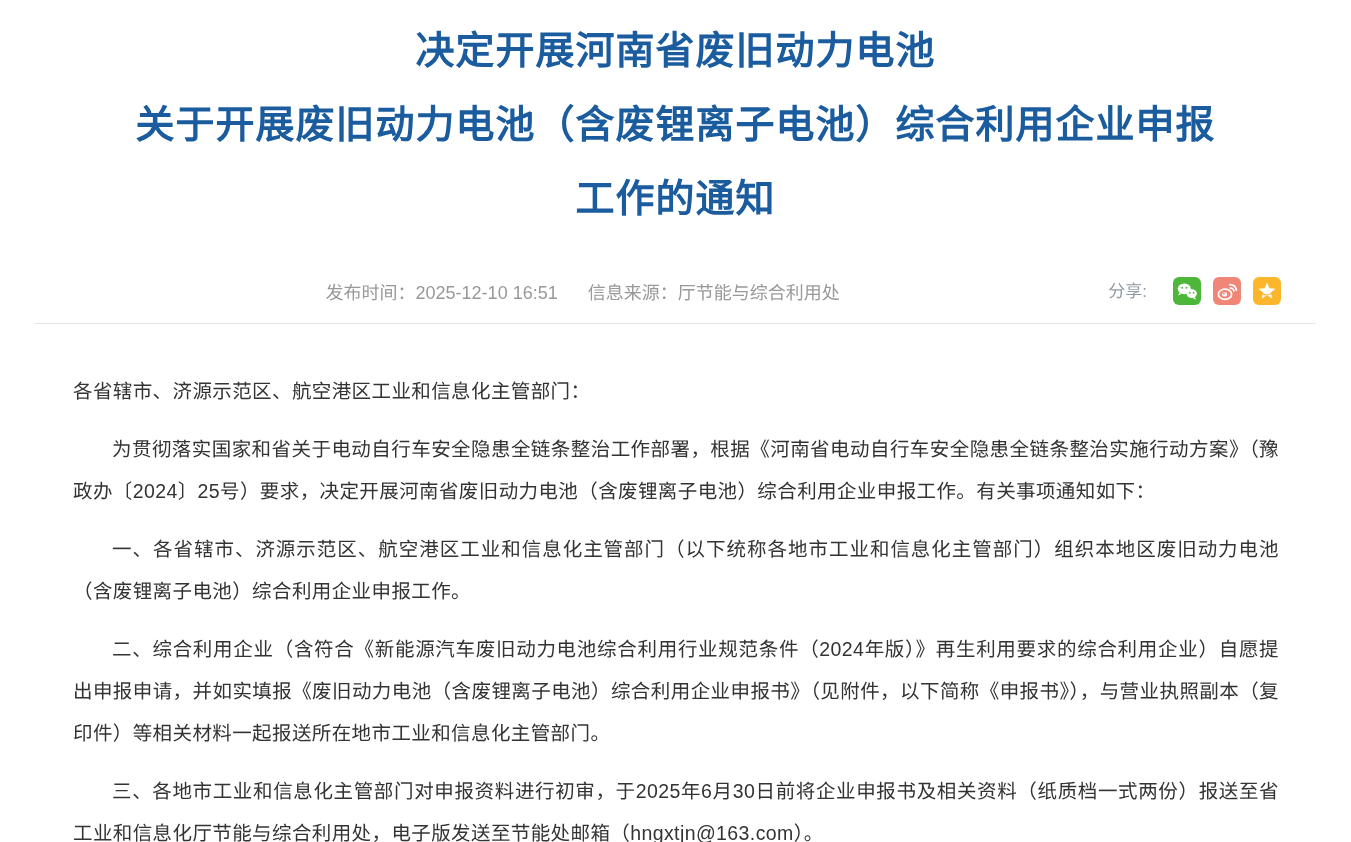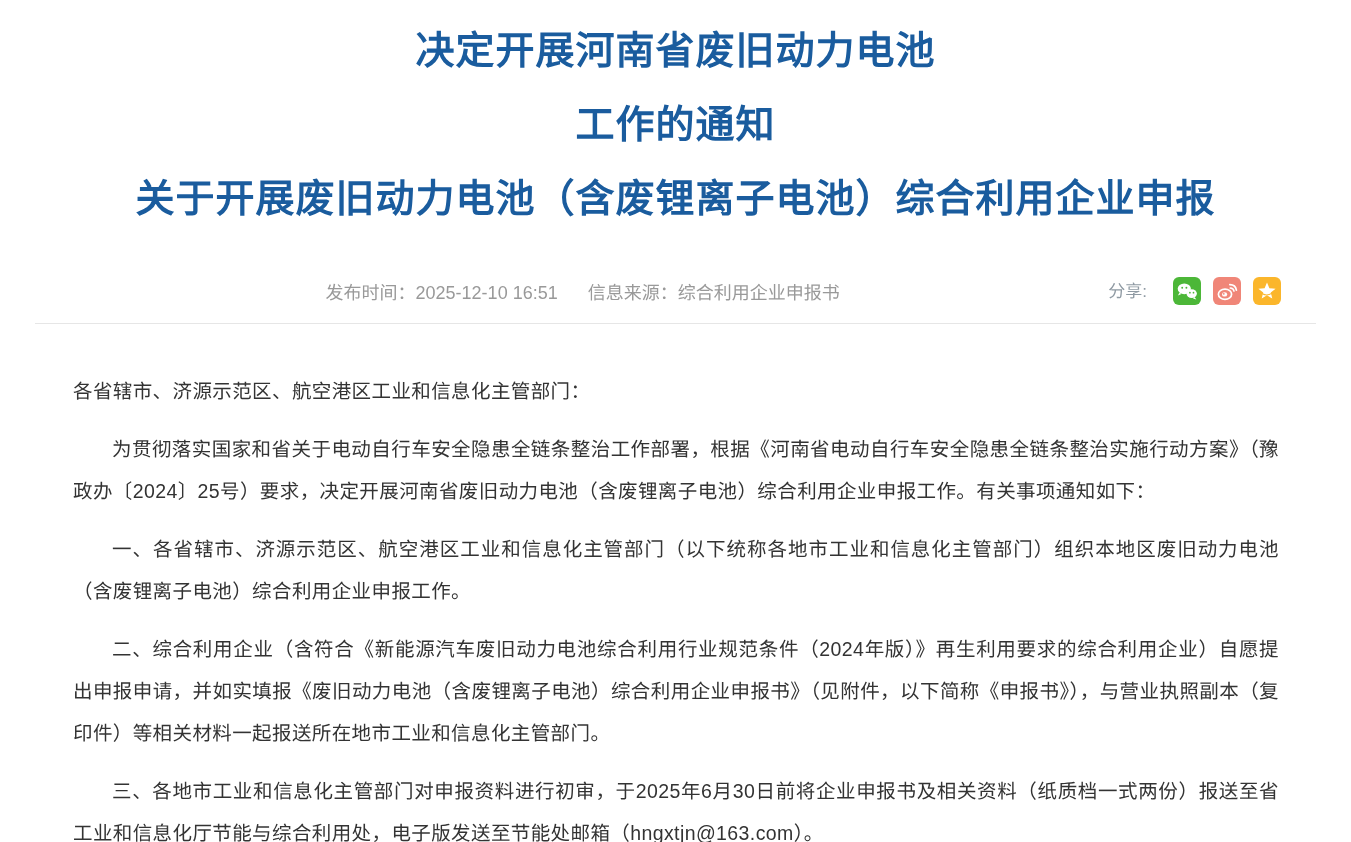--- a/index.html
+++ b/index.html
@@ -78,27 +78,27 @@
     letter-spacing: 0.4px;
   }
   .doc-body p { margin: 16px; }
   .doc-body p.indent { text-indent: 2em; }
 </style>
 </head>
 <body>
 
 <header class="title-block">
   <div class="title-line">决定开展河南省废旧动力电池</div>
+  <div class="title-line">关于开展废旧动力电池（含废锂离子电池）综合利用企业申报</div>
   <div class="title-line">工作的通知</div>
-  <div class="title-line">关于开展废旧动力电池（含废锂离子电池）综合利用企业申报</div>
 </header>
 
 <div class="meta-row">
   <div class="meta-center">
-    <span>发布时间：</span><span>2025-12-10 16:51</span><span class="gap"></span><span>信息来源：</span><span>综合利用企业申报书</span>
+    <span>发布时间：</span><span>2025-12-10 16:51</span><span class="gap"></span><span>信息来源：</span><span>厅节能与综合利用处</span>
   </div>
   <div class="share-box">
     <span class="share-label">分享:</span>
 
     <span class="share-icon" title="">
       <svg viewBox="0 0 28 28" xmlns="http://www.w3.org/2000/svg" aria-hidden="true">
         <rect width="28" height="28" rx="6" fill="#4cb738"></rect>
         <ellipse cx="11.3" cy="11.8" rx="6.6" ry="5.4" fill="#ffffff"></ellipse>
         <path d="M6.6 15.5 L4.9 18.6 L8.4 17.0 Z" fill="#ffffff"></path>
         <ellipse cx="18.7" cy="16.6" rx="5.2" ry="4.4" fill="#ffffff"></ellipse>

